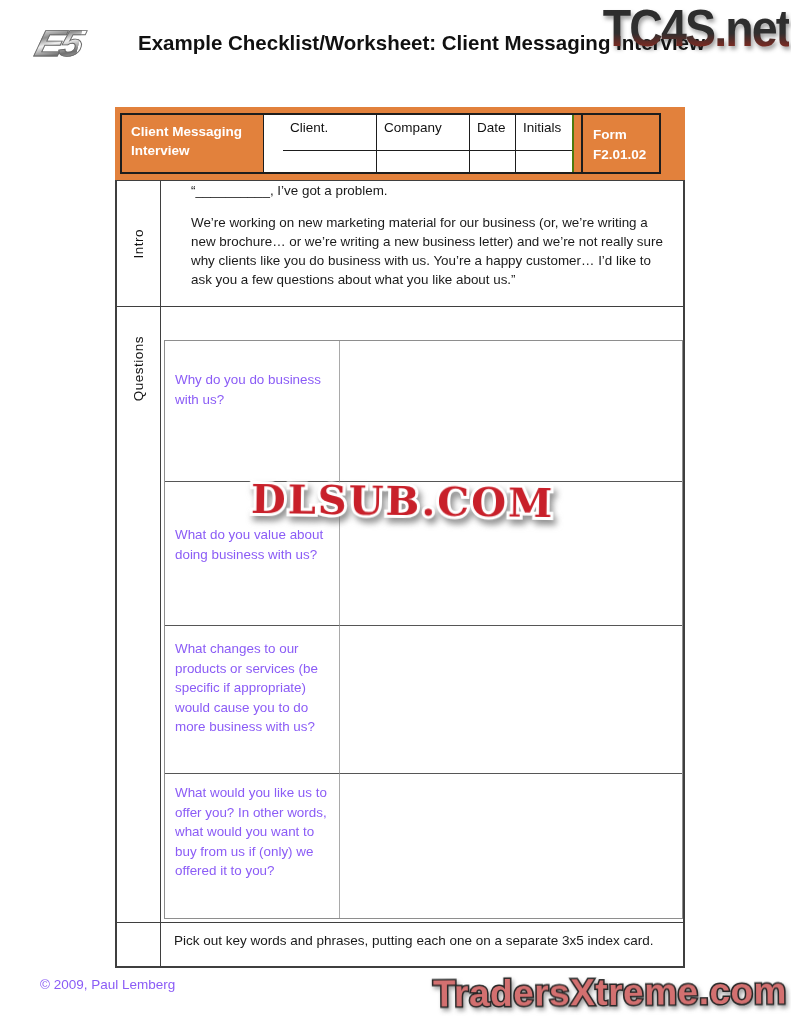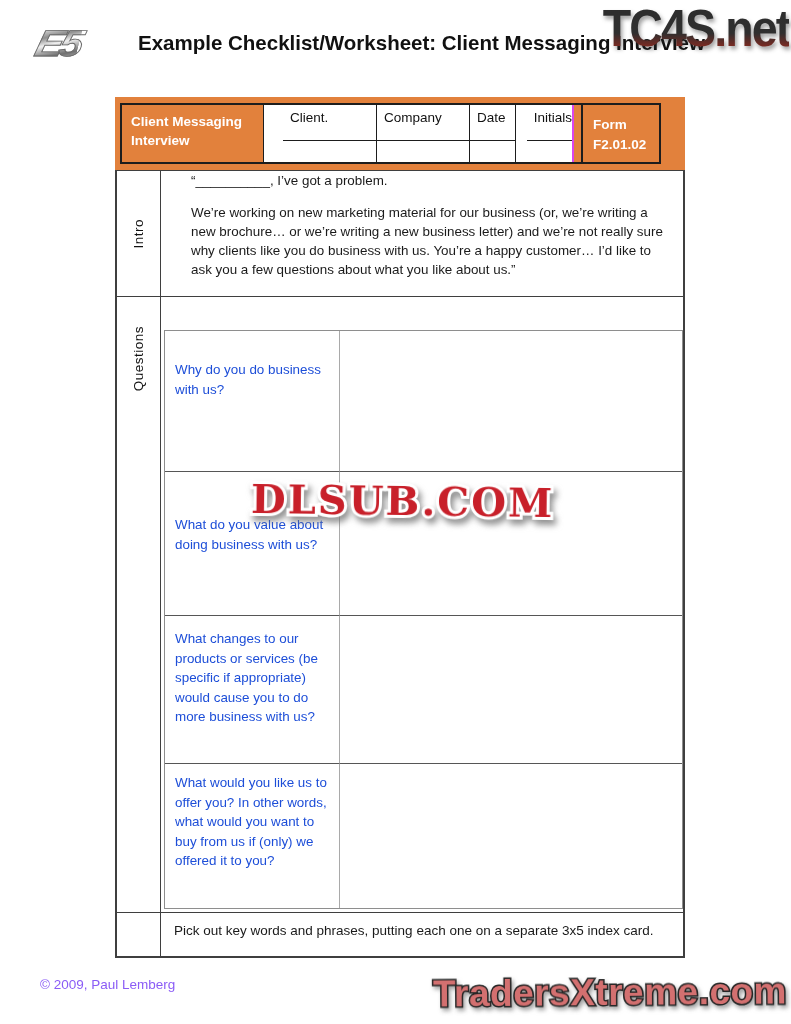--- a/index.html
+++ b/index.html
@@ -26,39 +26,39 @@
   .wm-tc4s {
     position:absolute; right:2px; top:0; z-index:6;
     font-size:49px; font-weight:bold; letter-spacing:-2px; line-height:1.1;
     transform:scale(0.95,1.06); transform-origin:top right;
     background:linear-gradient(180deg,#2d2d2d 0%,#2f2f2f 58%,#7e2a22 82%,#bb4938 100%);
     -webkit-background-clip:text; background-clip:text; color:transparent;
     filter:drop-shadow(2px 3px 2px rgba(40,40,40,0.45));
   }
 
   
-  .form { position:absolute; left:115px; top:97px; width:570px; }
+  .form { position:absolute; left:115px; top:107px; width:570px; }
 
   .form-header {
     height:73px; background:var(--orange); position:relative;
     padding:6px 24px 6px 5px;
   }
   .hdr-box {
     display:flex; height:61px; border:2px solid #1d1d1d; background:var(--orange);
   }
   .hdr-title {
     width:141px; padding:7px 8px 0 9px; color:#fff; font-weight:bold;
     font-size:13.5px; line-height:19px;
   }
   .hdr-fields { display:flex; background:#fff; border-left:1px solid #1d1d1d; }
   .hdr-field { display:flex; flex-direction:column; border-right:1px solid #1d1d1d; }
   .hdr-field.f-client   { width:94px;margin-left:19px; }
   .hdr-field.f-company  { width:93px; }
   .hdr-field.f-date     { width:46px; }
-  .hdr-field.f-initials { width:58px; border-right:2px solid #d946ef;align-items:flex-end; }
+  .hdr-field.f-initials { width:58px; border-right:2px solid #4d7c0f; }
   .hdr-field .lbl {
     height:36px; padding:5px 0 0 7px; font-size:13.5px; color:#111;
     border-bottom:1px solid #1d1d1d; white-space:nowrap;
   }
   .hdr-field .val { flex:1; background:#fff; }
   .hdr-gap { width:7px; background:var(--orange); }
   .hdr-form {
     flex:1; border-left:2px solid #1d1d1d; background:var(--orange);
     color:#fff; font-weight:bold; font-size:13.5px; line-height:20px;
     padding:10px 0 0 10px;
@@ -83,21 +83,21 @@
 
   .questions-row { height:616px; border-bottom:1px solid #3f3f3f; }
   .side-top { align-items:flex-start; padding-top:29px; }
   .q-content { flex:1; position:relative; }
   .q-table {
     position:absolute; left:3px; top:33px; right:0; bottom:3px;
     display:grid; grid-template-columns:175px 1fr; grid-template-rows:141px 144px 148px 1fr;
     border:1px solid #8e8e8e; background:#fff;
   }
   .q-cell { border-right:1px solid #a9a9a9; border-bottom:1px solid #565656;
-    font-size:13.4px; line-height:19.5px; color:#1d4ed8; padding:8px 12px 0 10px; }
+    font-size:13.4px; line-height:19.5px; color:#8b5cf6; padding:8px 12px 0 10px; }
   .a-cell { border-bottom:1px solid #565656; }
   .q-cell.q4, .a-cell.a4 { border-bottom:none; }
   .q-cell.q1 { padding-top:29px; }
   .q-cell.q2 { padding-top:43px; }
   .q-cell.q3 { padding-top:13px; }
   .q-cell.q4 { padding-top:9px; }
 
   .instruction-row { height:43px; }
   .instr-content { padding:10px 6px 16px 13px; font-size:13.5px; }
 

